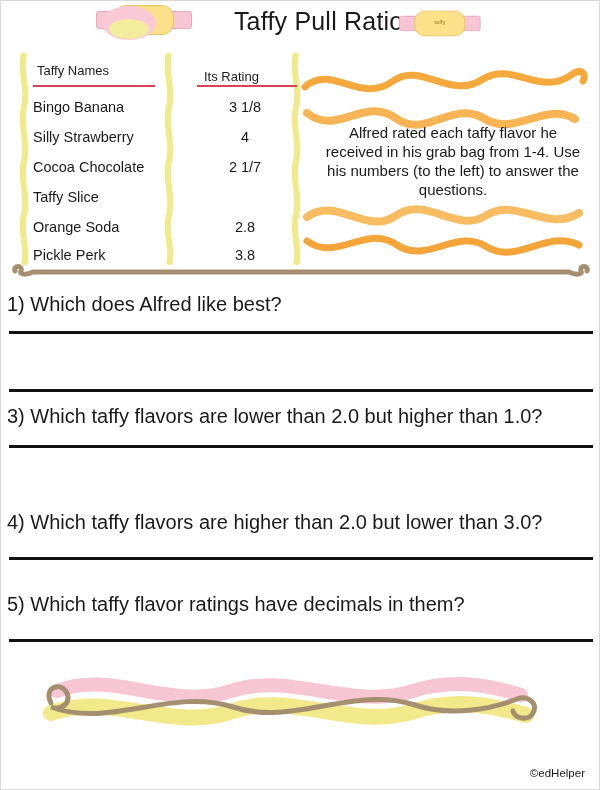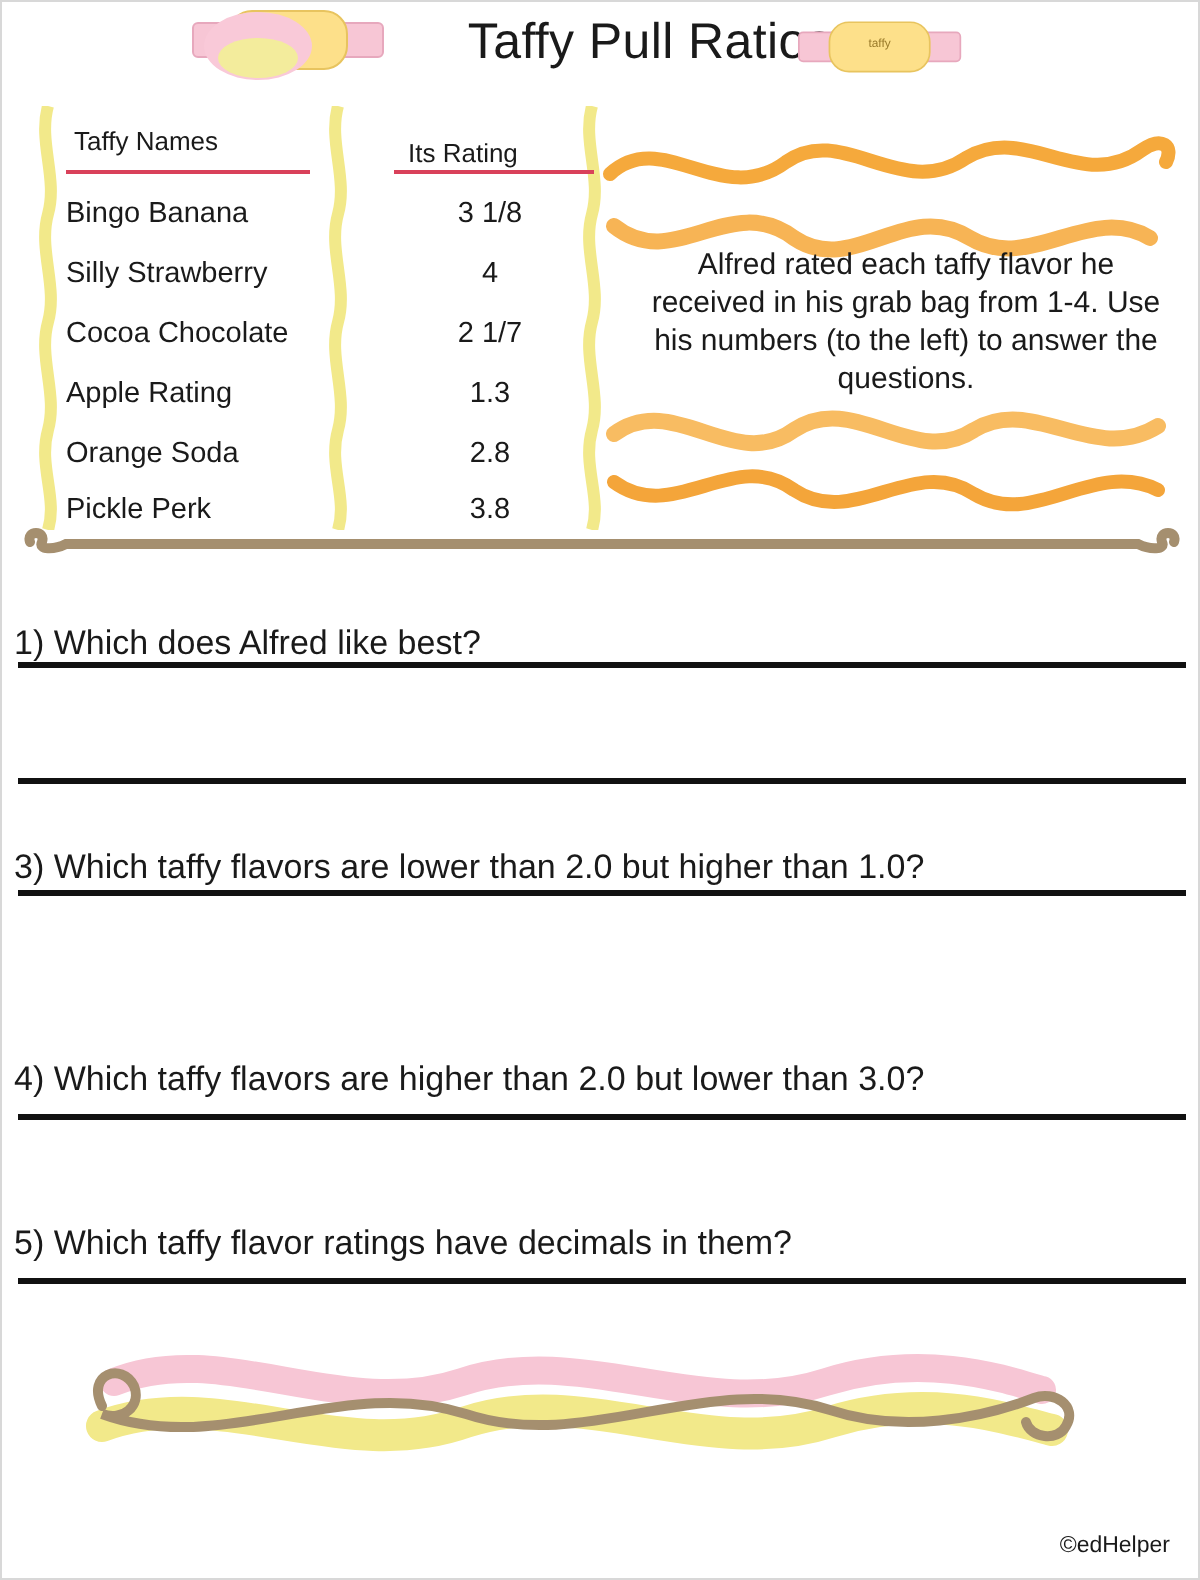--- a/index.html
+++ b/index.html
@@ -174,24 +174,23 @@
     left: 8px;
     top: 262px;
     width: 584px;
     height: 14px;
   }
 
   
   .question {
     position: absolute;
     left: 6px;
-    font-size: 17px;
+    font-size: 20px;
     color: #1a1a1a;
     white-space: nowrap;
-    margin-top: 19px;
   }
   .answer-rule {
     position: absolute;
     left: 8px;
     width: 584px;
     height: 3px;
     background: #111111;
   }
 
   
@@ -271,22 +270,21 @@
 
     <div class="row cell-name" style="top:40px">Bingo Banana</div>
     <div class="row cell-rating" style="top:40px">3 1/8</div>
 
     <div class="row cell-name" style="top:70px">Silly Strawberry</div>
     <div class="row cell-rating" style="top:70px">4</div>
 
     <div class="row cell-name" style="top:100px">Cocoa Chocolate</div>
     <div class="row cell-rating" style="top:100px">2 1/7</div>
 
-    <div class="row cell-name" style="top:130px">Apple Rating</div>
-    <div class="row cell-rating" style="top:130px">1.3</div>
+    <div class="row cell-name" style="top:130px">Taffy Slice</div>
 
     <div class="row cell-name" style="top:160px">Orange Soda</div>
     <div class="row cell-rating" style="top:160px">2.8</div>
 
     <div class="row cell-name" style="top:188px">Pickle Perk</div>
     <div class="row cell-rating" style="top:188px">3.8</div>
   </div>
 
   <div class="instructions">Alfred rated each taffy flavor he received in his grab bag from 1-4. Use his numbers (to the left) to answer the questions.</div>
 

